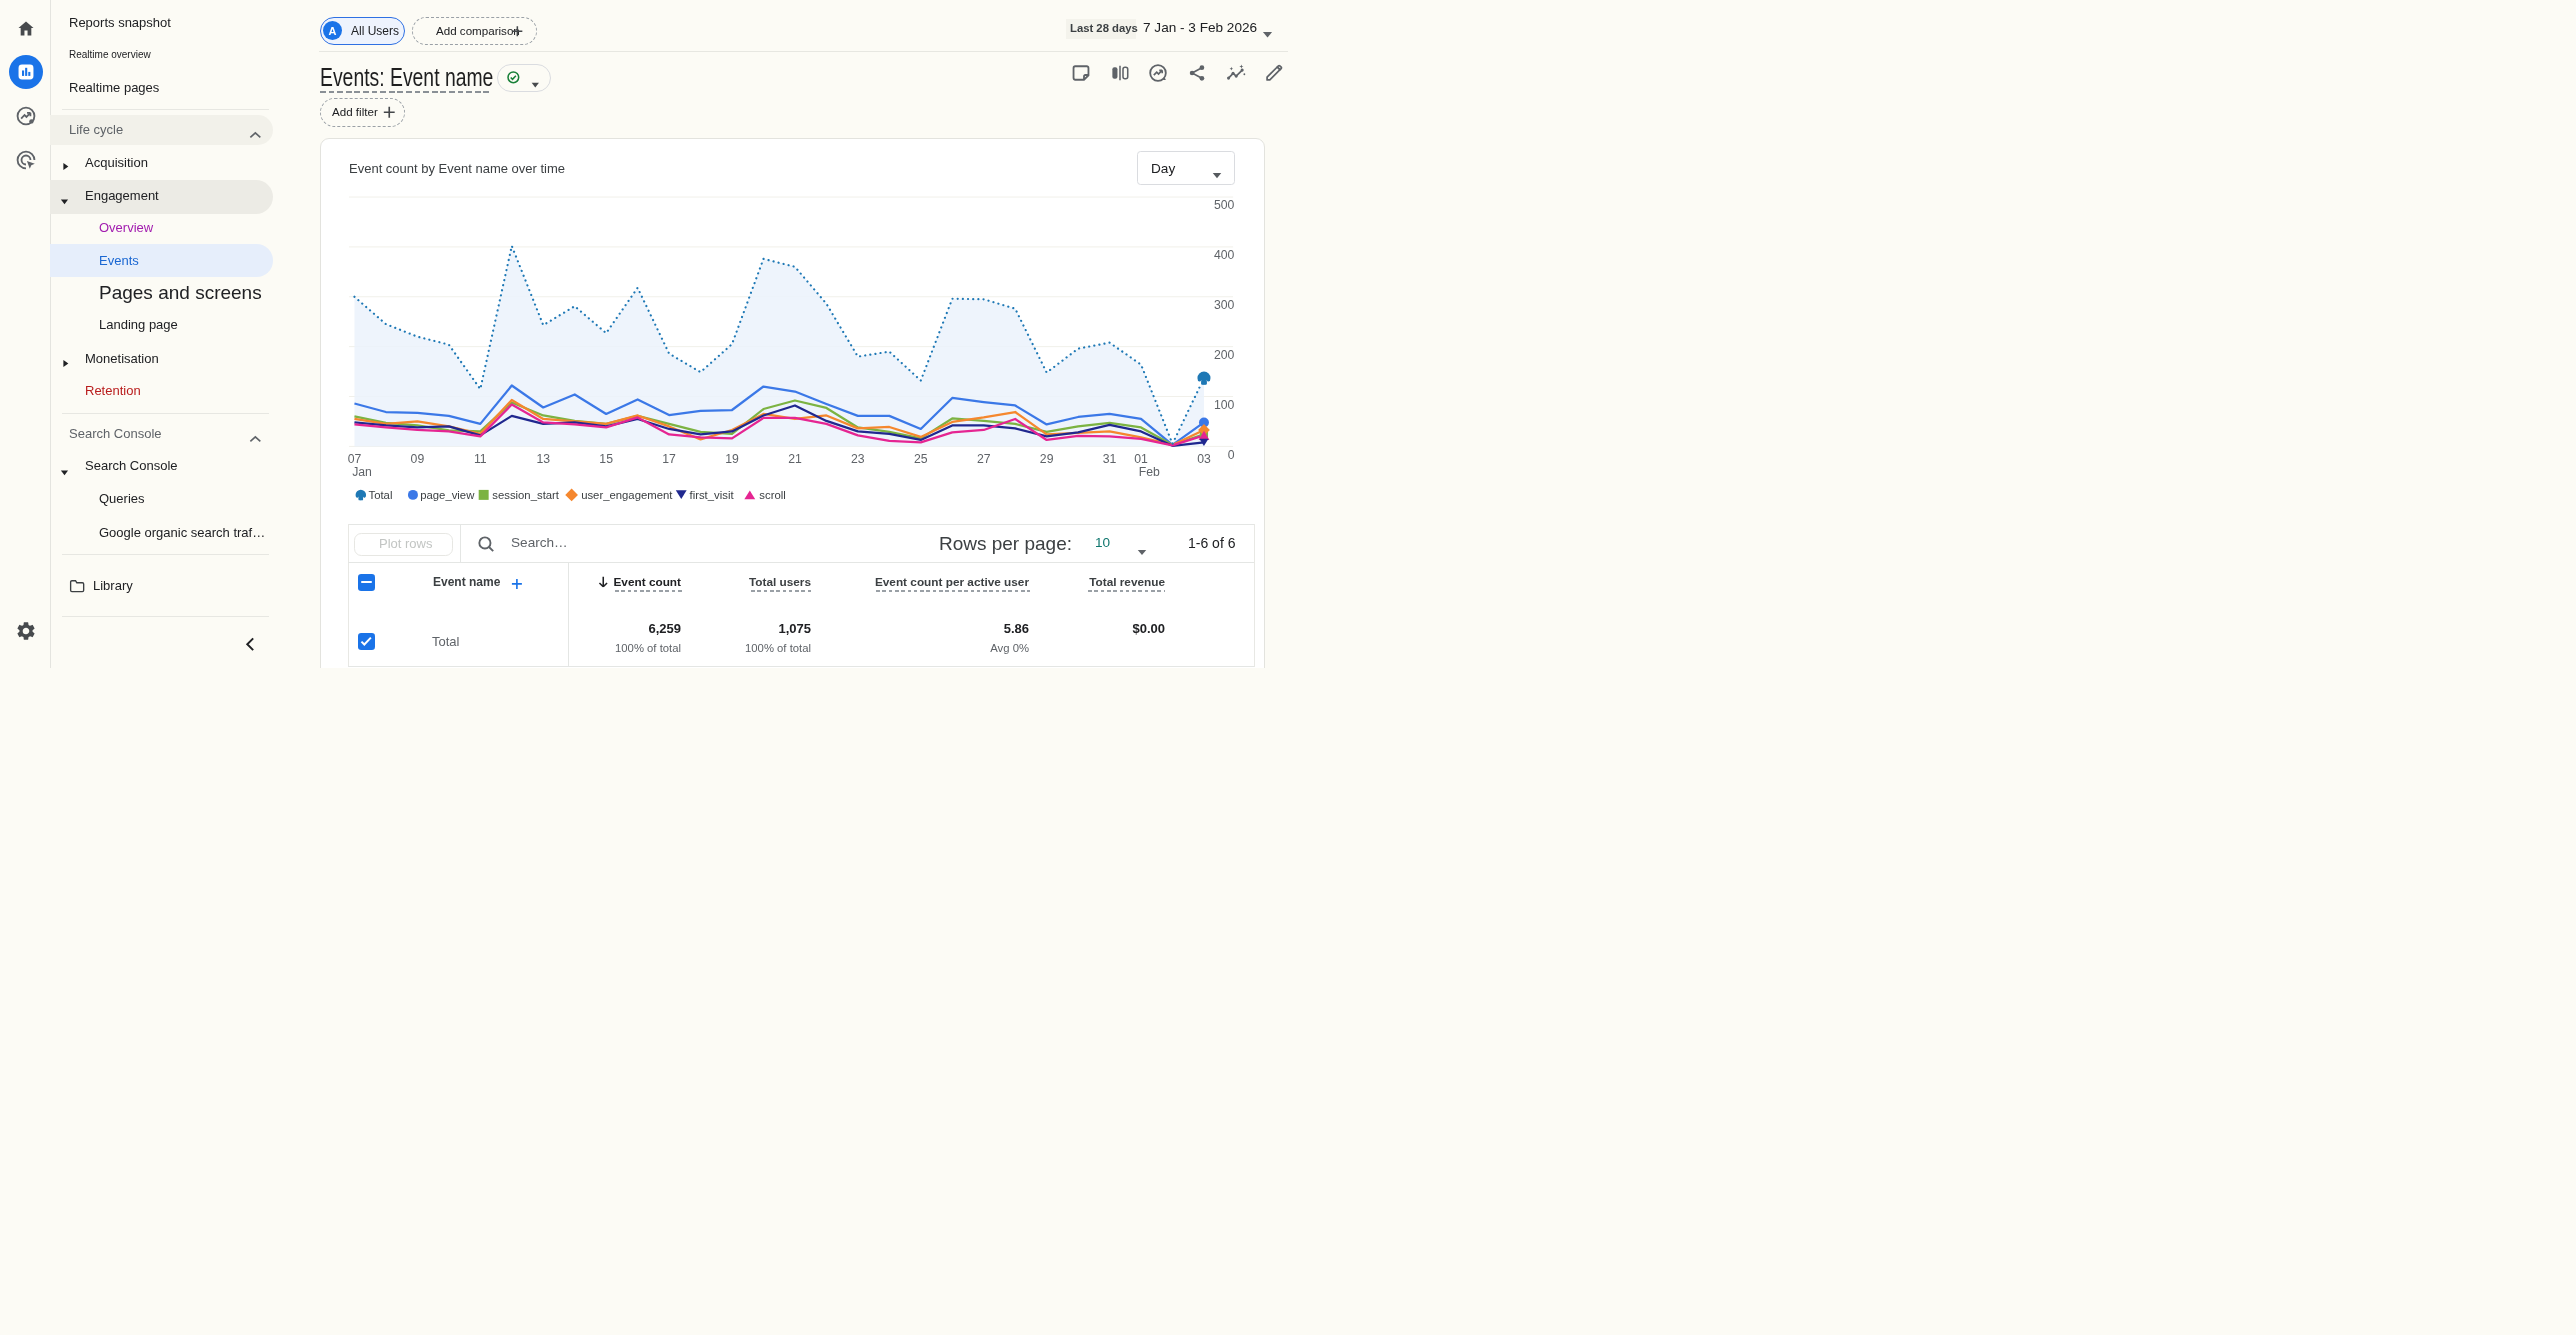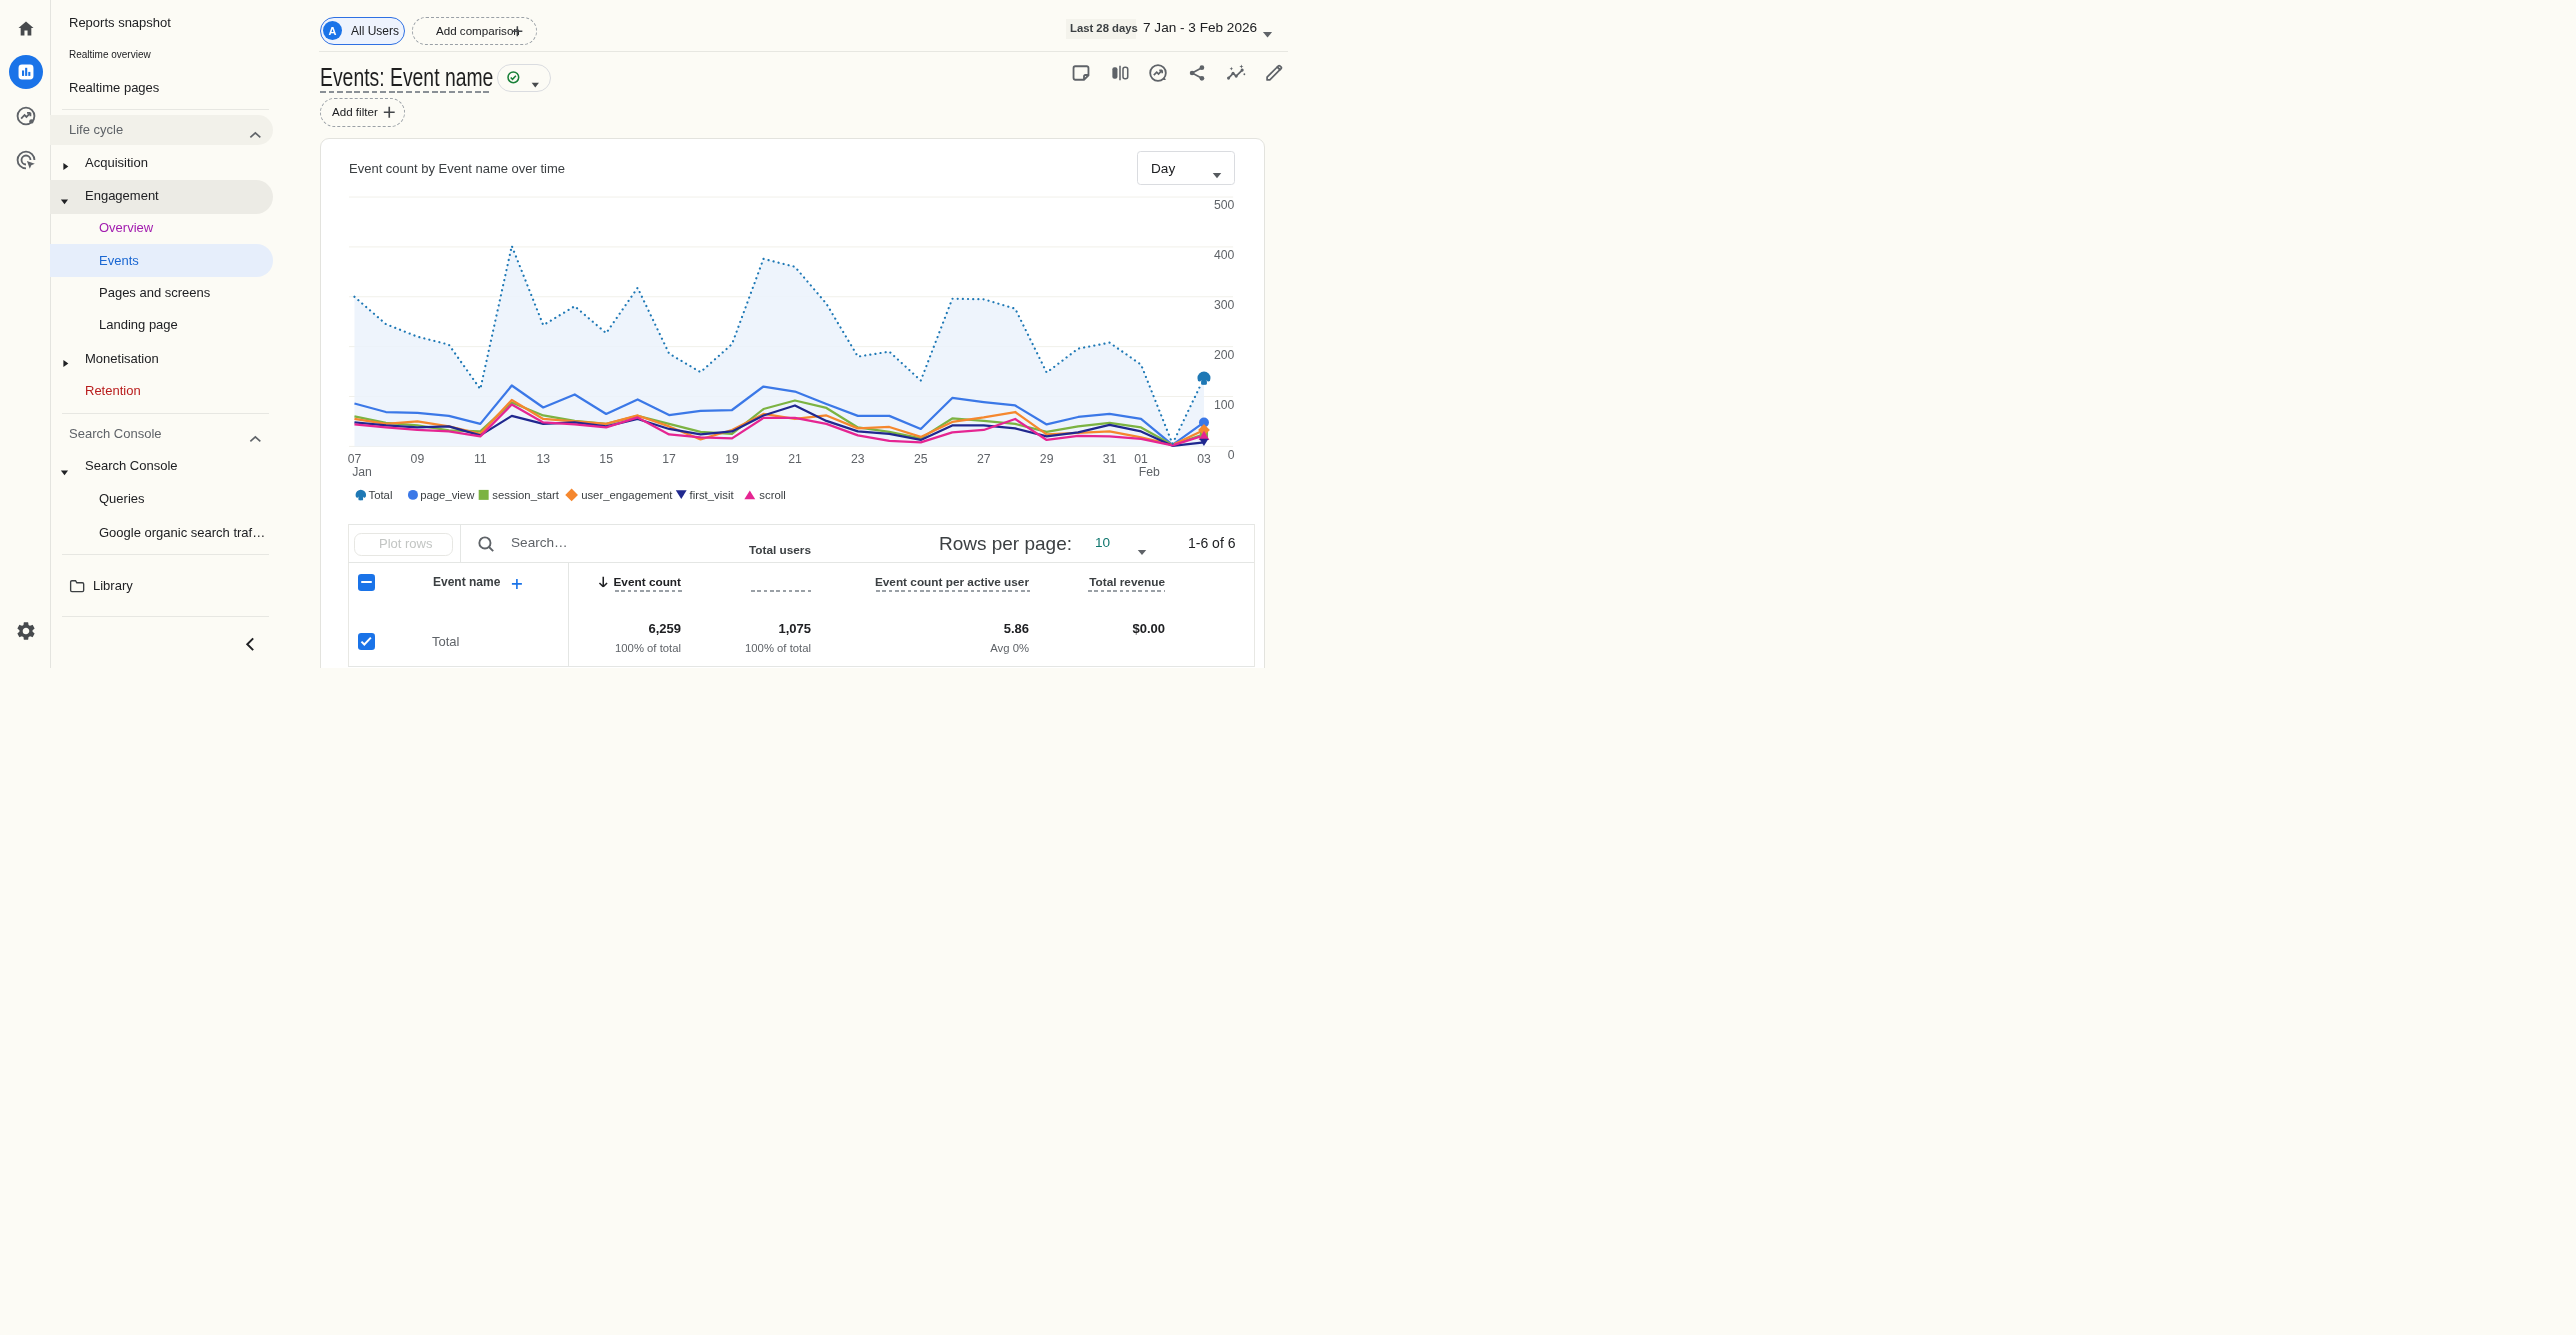--- a/index.html
+++ b/index.html
@@ -45,21 +45,21 @@
     </svg></div>
 <div style="position:absolute;left:85px;top:155px;font-size:13px;line-height:16px;color:#202124;font-weight:400;white-space:nowrap;">Acquisition</div>
 <div style="position:absolute;left:50px;top:180px;width:223px;height:34px;background:#ecebe5;border-radius:0 17px 17px 0"></div>
 <div style="position:absolute;left:60px;top:192px;"><svg width="9" height="7.3" viewBox="0 0 10 8" style="">
       <path d="M1 1.5h8l-4 5.5z" fill="#202124"></path>
     </svg></div>
 <div style="position:absolute;left:85px;top:188px;font-size:13px;line-height:16px;color:#202124;font-weight:400;white-space:nowrap;">Engagement</div>
 <div style="position:absolute;left:99px;top:220px;font-size:13px;line-height:16px;color:#a21caf;font-weight:400;white-space:nowrap;">Overview</div>
 <div style="position:absolute;left:50px;top:244px;width:223px;height:33px;background:#e6eefb;border-radius:0 16.3px 16.3px 0"></div>
 <div style="position:absolute;left:99px;top:253px;font-size:13px;line-height:16px;color:#1a67d2;font-weight:400;white-space:nowrap;">Events</div>
-<div style="position:absolute;left:99px;top:285px;font-size:13px;line-height:16px;color:#202124;font-weight:400;white-space:nowrap;">Pages and screens</div>
+<div style="position:absolute;left:99px;top:285px;font-size:19px;line-height:16px;color:#202124;font-weight:400;white-space:nowrap;">Pages and screens</div>
 <div style="position:absolute;left:99px;top:317px;font-size:13px;line-height:16px;color:#202124;font-weight:400;white-space:nowrap;">Landing page</div>
 <div style="position:absolute;left:62px;top:355px;"><svg width="7.3" height="9" viewBox="0 0 8 10" style="">
       <path d="M1.5 1l5.5 4-5.5 4z" fill="#202124"></path>
     </svg></div>
 <div style="position:absolute;left:85px;top:351px;font-size:13px;line-height:16px;color:#202124;font-weight:400;white-space:nowrap;">Monetisation</div>
 <div style="position:absolute;left:85px;top:383px;font-size:13px;line-height:16px;color:#b91c1c;font-weight:400;white-space:nowrap;">Retention</div>
 <div style="position:absolute;left:62px;top:413px;width:207px;height:0.9px;background:#e7e7e2"></div>
 <div style="position:absolute;left:69px;top:426px;font-size:13px;line-height:16px;color:#5f6368;font-weight:400;white-space:nowrap;">Search Console</div>
 <div style="position:absolute;left:249px;top:430px;"><svg width="12.7" height="8.2" viewBox="0 0 14 9" style="">
       <path d="M1.5 7L7 2l5.5 5" fill="none" stroke="#5f6368" stroke-width="1.8"></path>
@@ -242,21 +242,21 @@
   </div>
 <div style="position:absolute;left:433px;top:575px;font-size:12px;line-height:14.3px;color:#3c4043;font-weight:700;white-space:nowrap;">Event name</div>
 <div style="position:absolute;left:511px;top:577px;"><svg width="11.8" height="11.8" viewBox="0 0 13 13" style="">
       <path d="M6.5 1v11M1 6.5h11" stroke="#1a73e8" stroke-width="1.8"></path>
     </svg></div>
 <div style="position:absolute;left:596px;top:575px;"><svg width="14.5" height="14.5" viewBox="0 0 16 16" style="">
       <path d="M8 2v11M8 13l-4.2-4.2M8 13l4.2-4.2" stroke="#202124" stroke-width="1.7" fill="none"></path>
     </svg></div>
 <div style="position:absolute;right:607px;top:575px;font-size:11.8px;line-height:14px;color:#202124;font-weight:700;white-space:nowrap;">Event count</div>
 <div style="position:absolute;left:615px;top:590px;width:67px;height:1.5px;background:repeating-linear-gradient(90deg,#9aa0a6 0 3.6px,transparent 3.6px 6.3px)"></div>
-<div style="position:absolute;right:477px;top:543px;font-size:11.8px;line-height:14px;color:#3c4043;font-weight:700;white-space:nowrap;">Total users</div>
+<div style="position:absolute;right:477px;top:575px;font-size:11.8px;line-height:14px;color:#3c4043;font-weight:700;white-space:nowrap;">Total users</div>
 <div style="position:absolute;left:751px;top:590px;width:60px;height:1.5px;background:repeating-linear-gradient(90deg,#9aa0a6 0 3.6px,transparent 3.6px 6.3px)"></div>
 <div style="position:absolute;right:259px;top:575px;font-size:11.8px;line-height:14px;color:#3c4043;font-weight:700;white-space:nowrap;">Event count per active user</div>
 <div style="position:absolute;left:876px;top:590px;width:154px;height:1.5px;background:repeating-linear-gradient(90deg,#9aa0a6 0 3.6px,transparent 3.6px 6.3px)"></div>
 <div style="position:absolute;right:123px;top:575px;font-size:11.8px;line-height:14px;color:#3c4043;font-weight:700;white-space:nowrap;">Total revenue</div>
 <div style="position:absolute;left:1088px;top:590px;width:77px;height:1.5px;background:repeating-linear-gradient(90deg,#9aa0a6 0 3.6px,transparent 3.6px 6.3px)"></div>
 <div style="position:absolute;left:358px;top:633px;">
     <span class="cbx">
       <svg width="16.3" height="16.3" viewBox="0 0 18 18" style="position:absolute;left:0;top:0">
         <path d="M3.8 9.5l3.2 3.2 7.2-7.6" fill="none" stroke="#fff" stroke-width="2.2"></path>
       </svg>

